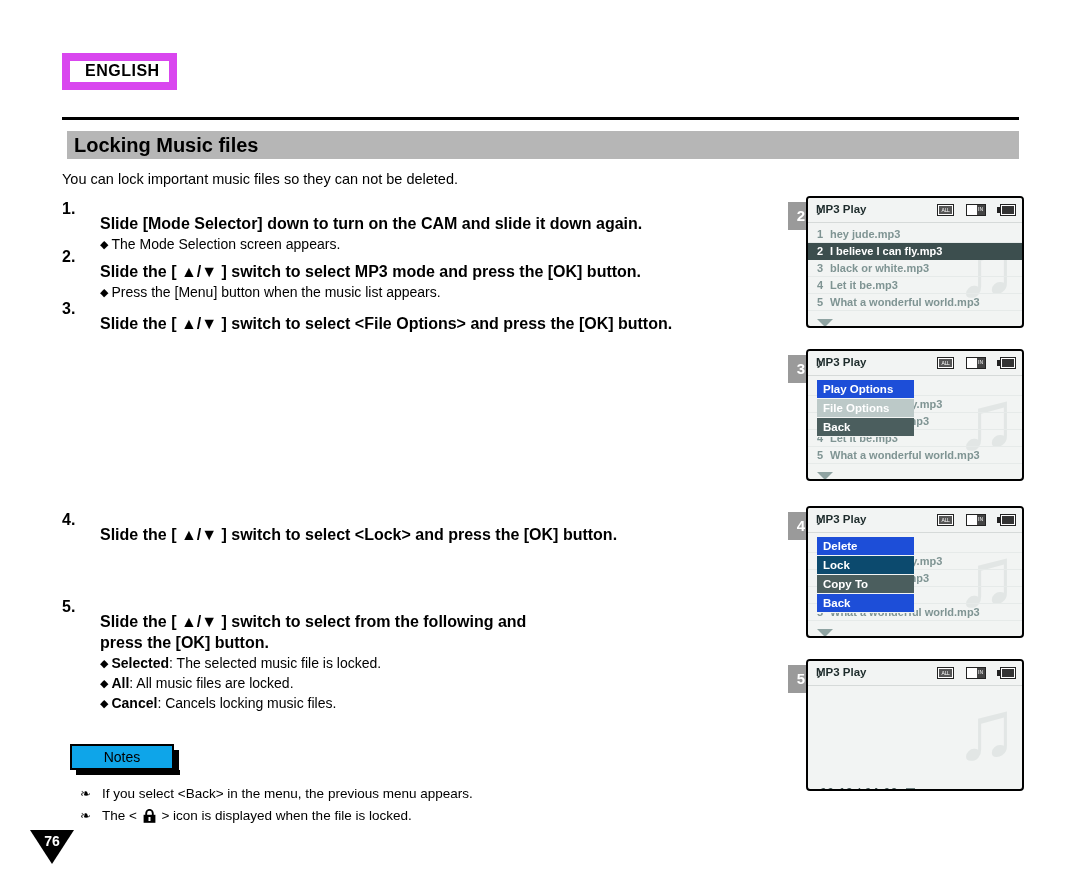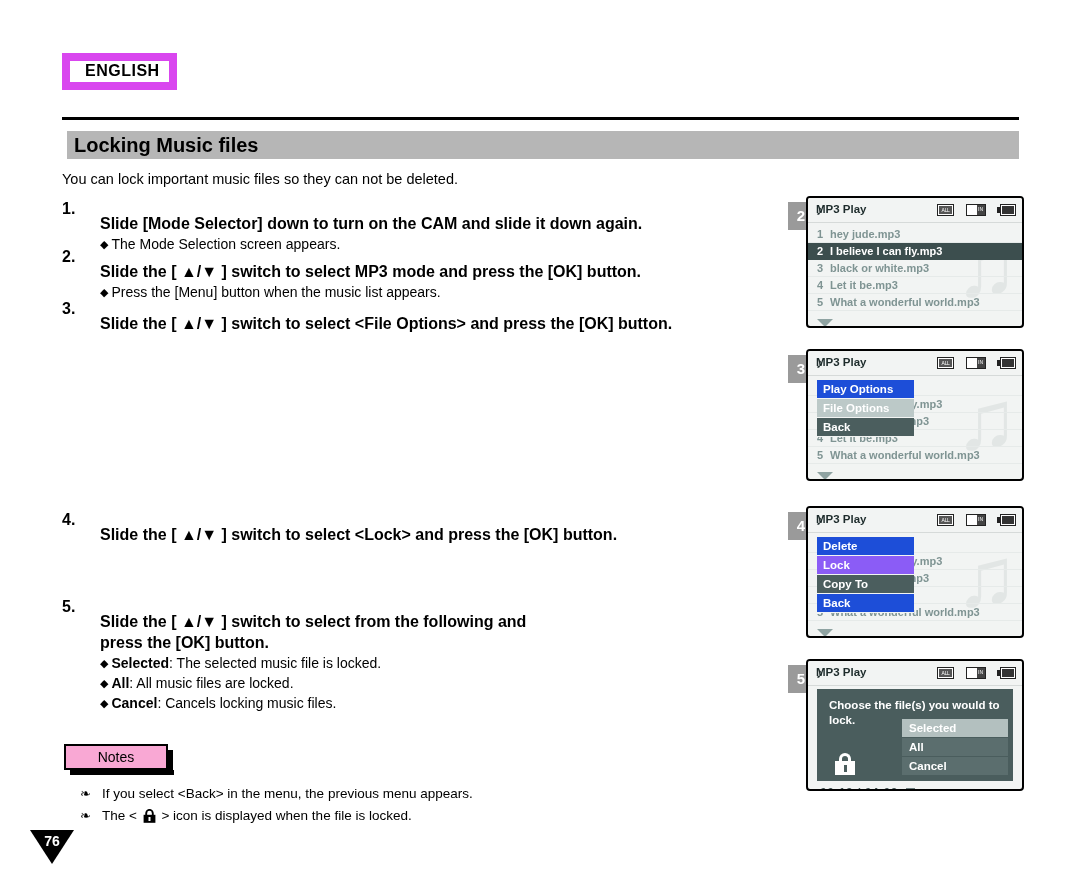--- a/index.html
+++ b/index.html
@@ -65,23 +65,23 @@
   }
   .step .sub {
     font-size:14px; line-height:19px; margin-top:1px;
     white-space:nowrap;
   }
   .step .sub b { font-weight:bold; }
   .dia { font-size:11px; vertical-align:1px; margin-right:3px; }
 
   
   .notes-tab {
-    position:absolute; left:64px; top:744px;
+    position:absolute; left:70px; top:744px;
     width:104px; height:26px;
-    border:2px solid #000; background:#f9a8d4;
+    border:2px solid #000; background:#0ea5e9;
     font-size:14px; text-align:center; line-height:22px;
   }
   .notes-tab::after {
     content:""; position:absolute; left:4px; top:24px;
     width:104px; height:5px; background:#000;
   }
   .notes-tab::before {
     content:""; position:absolute; left:102px; top:4px;
     width:5px; height:24px; background:#000;
   }
@@ -200,21 +200,21 @@
   
   .menu { position:absolute; left:9px; top:4px; z-index:3; width:97px; }
   .menu-item {
     height:19px; line-height:19px; padding-left:6px;
     font-size:11.5px; font-weight:bold; color:#ffffff;
     background:#1d4ed8; white-space:nowrap;
     border-bottom:1px solid #f2f4f3;
   }
   .menu-item.hl { background:#bcc9c8; color:#ffffff; }
   .menu-item.mid { background:#4b5e5e; }
-  .menu-item.gray { background:#8b5cf6; color:#ffffff; }
+  .menu-item.gray { background:#0c4a6e; color:#ffffff; }
 
   
   .dialog {
     position:absolute; left:9px; top:3px; z-index:3;
     width:196px; height:92px;
     background:#4a5d5d;
   }
   .dlg-text {
     position:absolute; left:12px; top:9px; width:176px;
     font-size:11.5px; font-weight:bold; color:#ffffff; line-height:15px;
@@ -426,30 +426,17 @@
         <span class="lcd-title">MP3 Play</span>
         <span class="status-icons">
           <span class="ic ic-all"><i>ALL</i></span>
           <span class="ic ic-mem"><i>IN</i></span>
           <span class="ic ic-bat"><span class="tip"></span><span class="bd"></span><span class="fill"></span></span>
         </span>
       </div>
       <div class="lcd-body">
         <span class="watermark">♫</span>
         <div class="timecode"><span>00:19 / 04:02</span><span class="stopsq"></span></div>
-        <div class="dialog">
-          <div class="dlg-text">Choose the file(s) you would to lock.</div>
-          <div class="dlg-lock">
-            <span class="shackle"></span>
-              <span class="bodyb"></span>
-              <span class="kh"></span>
-          </div>
-          <div class="dlg-opts">
-            <div class="dlg-opt hl">Selected</div>
-            <div class="dlg-opt">All</div>
-            <div class="dlg-opt">Cancel</div>
-          </div>
-        </div>
       </div>
     </div>
   </div>
 
 </div>
 
 </body></html>

